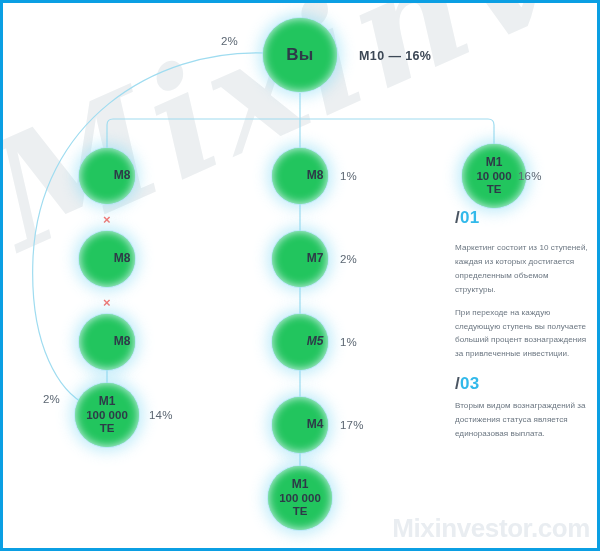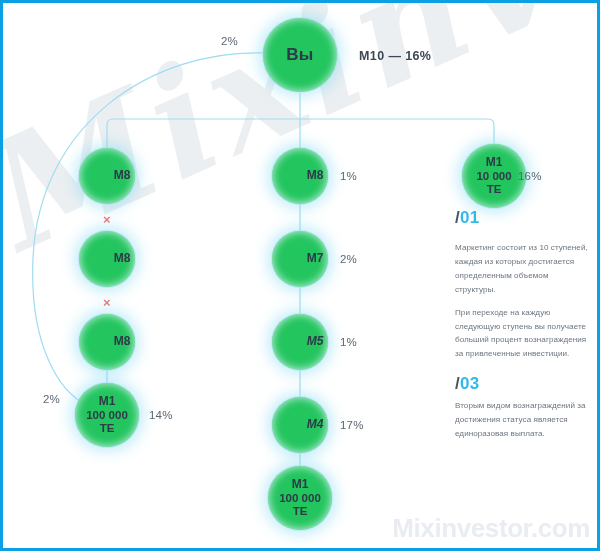--- a/index.html
+++ b/index.html
@@ -208,21 +208,21 @@
     <div class="node node-sm" style="left:269px; top:228px;">
       <span class="ln">M7</span>
     </div>
     <div class="pct" style="left:337px; top:250px;">2%</div>
 
     <div class="node node-sm" style="left:269px; top:311px;font-style:italic;">
       <span class="ln">M5</span>
     </div>
     <div class="pct" style="left:337px; top:333px;">1%</div>
 
-    <div class="node node-sm" style="left:269px; top:394px;font-style:italic;">
+    <div class="node node-sm" style="left:269px; top:394px;">
       <span class="ln">M4</span>
     </div>
     <div class="pct" style="left:337px; top:416px;">17%</div>
 
     <div class="node node-multi" style="left:265px; top:463px;">
       <span class="ln t">M1</span>
       <span class="ln">100 000</span>
       <span class="ln">TE</span>
     </div>
 

